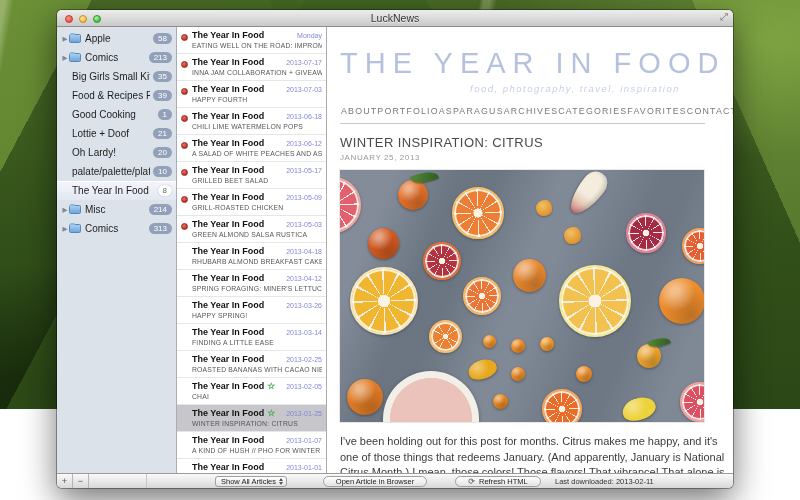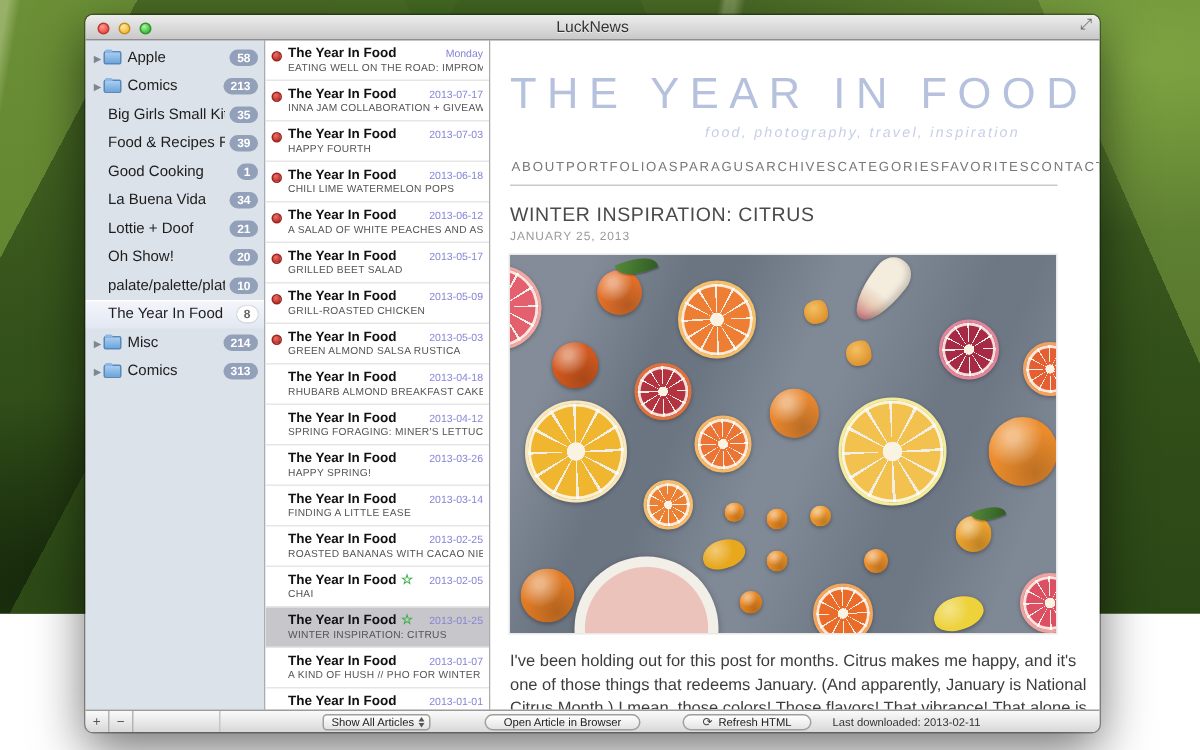--- a/index.html
+++ b/index.html
@@ -49,21 +49,21 @@
   }
   .side-row{ position:relative; height:19px; display:flex; align-items:center; padding:0 4px 0 4px; }
   .side-row.selected{ background:linear-gradient(#f4f6fb,#e2e7f2); box-shadow:inset 0 1px 0 #fff; }
   .tri{ width:8px; flex:0 0 8px; font-size:6.5px; color:#7e8692; text-align:center; }
   .folder-ico{ position:relative; width:12px; height:9px; flex:0 0 12px; margin-right:4px;
     background:linear-gradient(#a9cdf0,#6ea6dc); border:.5px solid #5688ba; border-radius:1.5px; }
   .folder-ico::before{ content:""; position:absolute; left:0; top:-2px; width:5px; height:2px;
     background:#8cb8e6; border-radius:1px 1px 0 0; }
   .side-label{ flex:1 1 auto; font-size:10px; color:#1d1d1d; white-space:nowrap; overflow:hidden; }
   .side-row.feed .side-label{ padding-left:11px; }
-  .badge{ flex:0 0 auto; margin-left:3px; background:#93a0ba; color:#fff; font-size:8px; font-weight:bold;
+  .badge{ flex:0 0 auto; margin-left:3px; background:#93a0ba; color:#fff; font-size:8px; font-weight:normal;
     border-radius:8px; padding:1px 5px; min-width:14px; text-align:center; }
   .side-row.selected .badge{ background:#fff; color:#666; box-shadow:0 0 1px rgba(0,0,0,.4); }
 
   
   .artlist{ flex:0 0 150px; width:150px; background:#fff; border-right:1px solid #ababab; overflow:hidden; }
   .art-row{ position:relative; height:27px; border-bottom:1px solid #e6e6e6; padding:3px 4px 0 15px; }
   .art-row.selected{ background:#c6c6cb; }
   .dot{ position:absolute; left:4px; top:7px; width:7px; height:7px; border-radius:50%;
     background:radial-gradient(circle at 35% 30%, #ea7066, #bb3028 75%); border:.5px solid #992420; }
   .art-top{ display:flex; align-items:baseline; }
@@ -182,29 +182,25 @@
           </div>
           <div class="side-row feed">
             <span class="side-label">Food &amp; Recipes RSS Feed</span>
             <span class="badge">39</span>
           </div>
           <div class="side-row feed">
             <span class="side-label">Good Cooking</span>
             <span class="badge">1</span>
           </div>
           <div class="side-row feed">
-            <span class="side-label">La Buena Vida</span>
-            <span class="badge">34</span>
-          </div>
-          <div class="side-row feed">
             <span class="side-label">Lottie + Doof</span>
             <span class="badge">21</span>
           </div>
           <div class="side-row feed">
-            <span class="side-label">Oh Show!</span>
+            <span class="side-label">Oh Lardy!</span>
             <span class="badge">20</span>
           </div>
           <div class="side-row feed">
             <span class="side-label">palate/palette/plate</span>
             <span class="badge">10</span>
           </div>
           <div class="side-row feed selected">
             <span class="side-label">The Year In Food</span>
             <span class="badge">8</span>
           </div>

